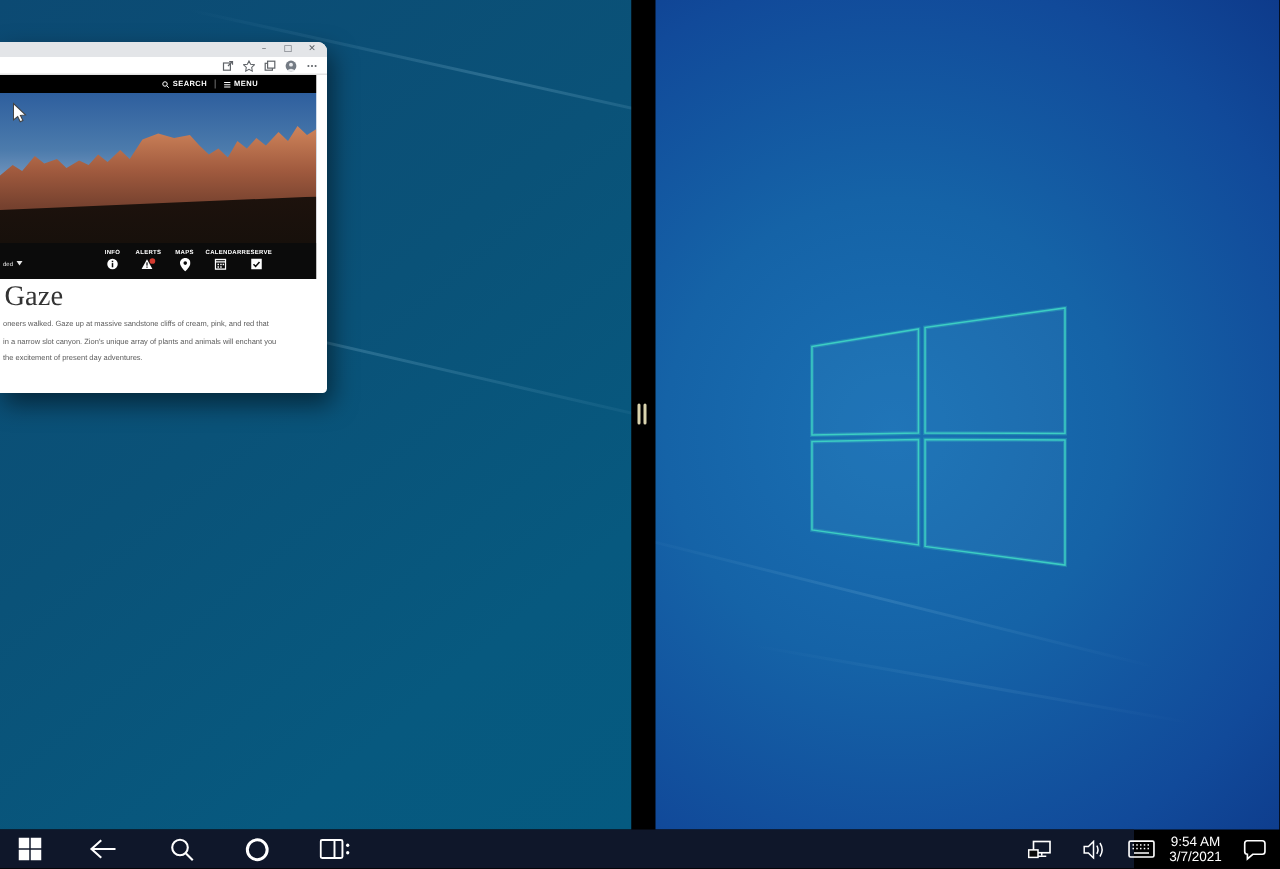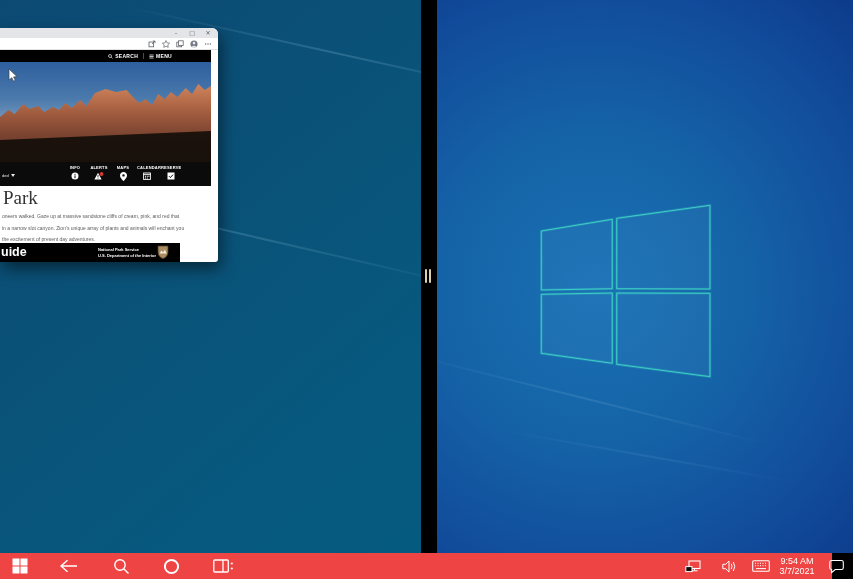--- a/index.html
+++ b/index.html
@@ -64,21 +64,21 @@
     font-weight:normal;font-size:19px;line-height:20px;color:#333;}
   .p-line{position:absolute;left:2px;width:208px;font-size:5px;line-height:6px;color:#5c5c5c;white-space:nowrap;}
   .p1{top:27px;} .p2{top:39px;} .p3{top:50px;}
 
   .banner{position:absolute;left:0;top:193px;width:180px;height:19px;background:#000;}
   .banner-title{position:absolute;left:1px;top:2px;color:#fff;font-weight:bold;font-size:12.5px;line-height:14px;}
   .agency{position:absolute;left:98px;top:4px;color:#fff;font-size:4px;font-weight:bold;line-height:5.5px;white-space:nowrap;}
   .arrowhead{position:absolute;left:157px;top:2px;}
 
   
-  .taskbar{position:absolute;left:0;top:553px;width:832px;height:26px;background:#ef4444;}
+  .taskbar{position:absolute;left:0;top:553px;width:756px;height:26px;background:#0f172a;}
   .tb-btn{position:absolute;top:0;height:26px;display:flex;align-items:center;justify-content:center;}
   .start{left:8px;width:24px;} .back{left:55px;width:28px;} .search{left:108px;width:26px;}
   .circle{left:158px;width:26px;} .taskview{left:208px;width:30px;}
   .net{left:682px;width:22px;} .vol{left:718px;width:22px;} .kbd{left:749px;width:24px;}
   .clock{left:774px;width:46px;flex-direction:column;color:#fff;font-size:9px;line-height:10.5px;text-align:center;}
   .action{left:825px;width:22px;}
 </style>
 </head>
 <body>
 
@@ -217,37 +217,26 @@
                 <svg width="8" height="8" viewBox="0 0 8 8">
                     <rect x=".5" y=".5" width="7" height="7" fill="#fff"></rect>
                     <path d="M2 4.2 L3.4 5.6 L6 2.6" fill="none" stroke="#0b0b0b" stroke-width="1"></path>
                   </svg>
               </div>
             </div>
           </div>
         </div>
 
         <div class="article">
-          <h1>Park</h1>
+          <h1>Gaze</h1>
           <div class="p-line p1">oneers walked. Gaze up at massive sandstone cliffs of cream, pink, and red that</div>
           <div class="p-line p2">in a narrow slot canyon. Zion's unique array of plants and animals will enchant you</div>
           <div class="p-line p3">the excitement of present day adventures.</div>
         </div>
 
-        <div class="banner">
-          <div class="banner-title">uide</div>
-          <div class="agency">
-            <div>National Park Service</div>
-            <div>U.S. Department of the Interior</div>
-          </div>
-          <svg class="arrowhead" width="12" height="14" viewBox="0 0 12 14">
-            <path d="M1 1 H11 V7 C11 10.8 8.3 13 6 13.6 C3.7 13 1 10.8 1 7 Z" fill="#ab8c61" stroke="#4c3a26" stroke-width=".8"></path>
-            <path d="M2.5 8.5 L4.5 5.5 L6 7.5 L7.8 4.8 L9.8 8.5 Z" fill="#f2ece0"></path>
-          </svg>
-        </div>
 
       </div>
     </div>
   </div>
 
   <div class="hinge"></div>
   <div class="divider-handle">
     <div class="bar b1"></div>
     <div class="bar b2"></div>
   </div>

